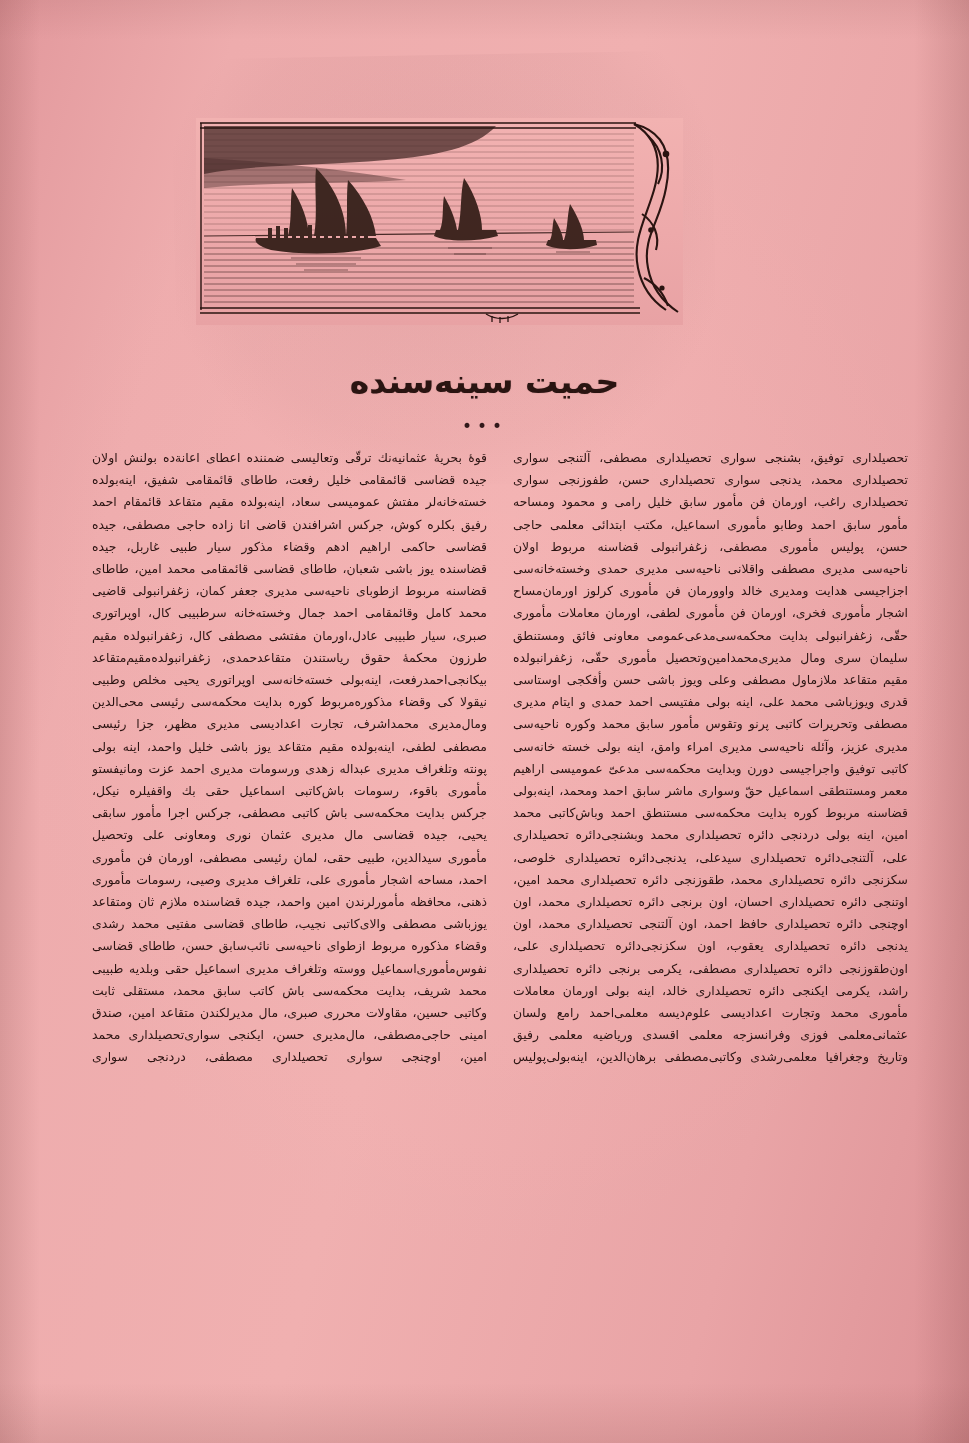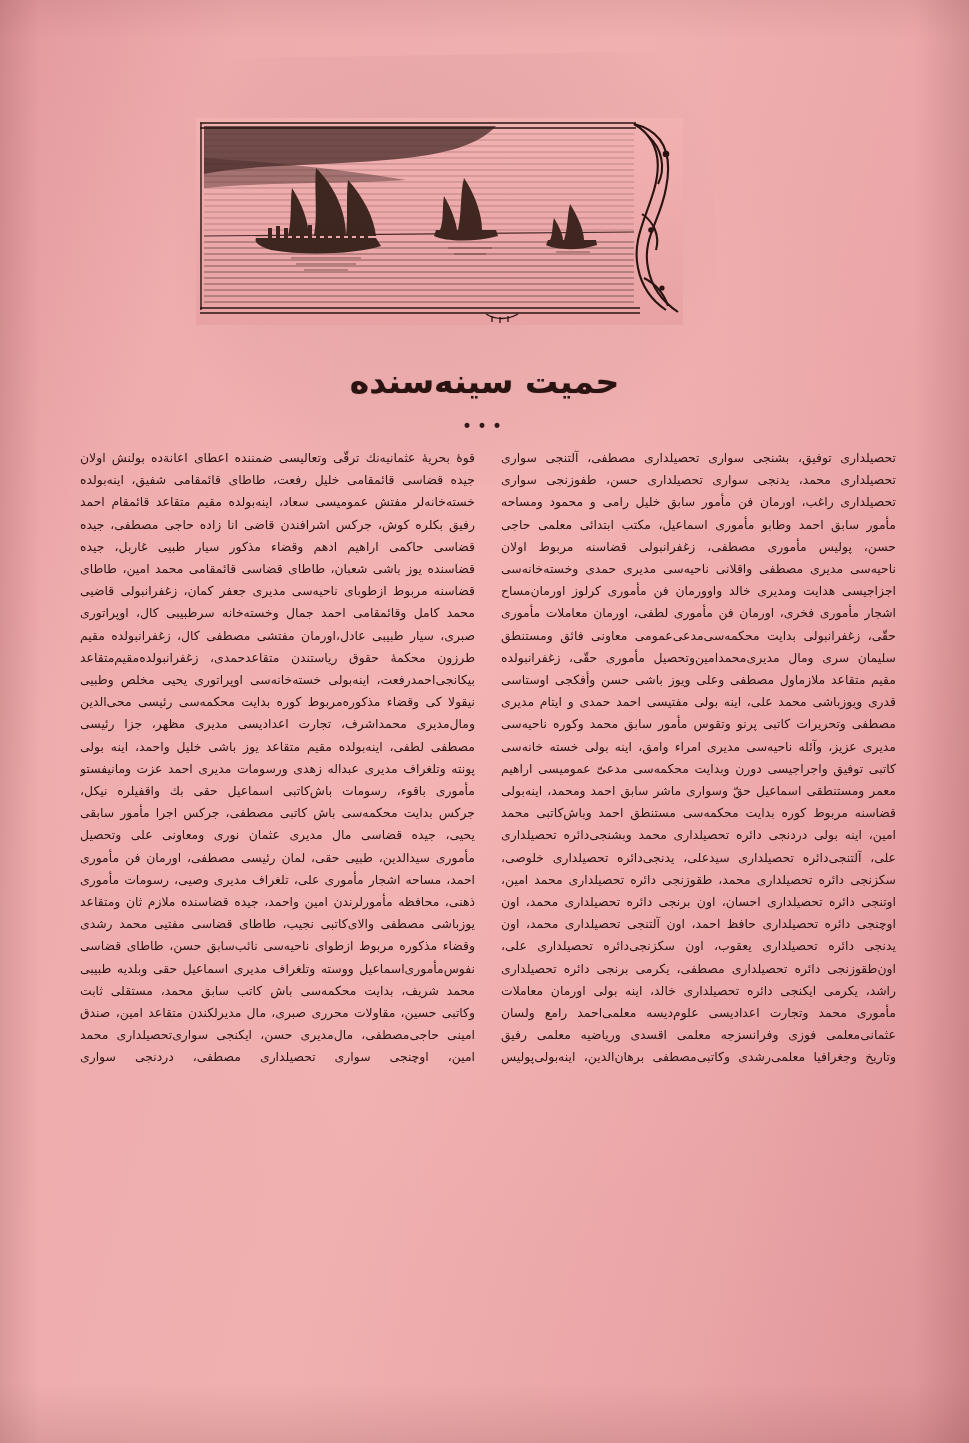--- a/index.html
+++ b/index.html
@@ -89,21 +89,21 @@
     text-align: center;
     font-size: 17px;
     color: #32181a;
     letter-spacing: 5px;
   }
 
   
   .columns {
     position: absolute;
     top: 447px;
-    left: 80px;
+    left: 92px;
     width: 816px;
     height: 880px;
     display: flex;
     flex-direction: row-reverse;
     gap: 26px;
     direction: rtl;
   }
   .col {
     flex: 1 1 0;
     direction: rtl;

